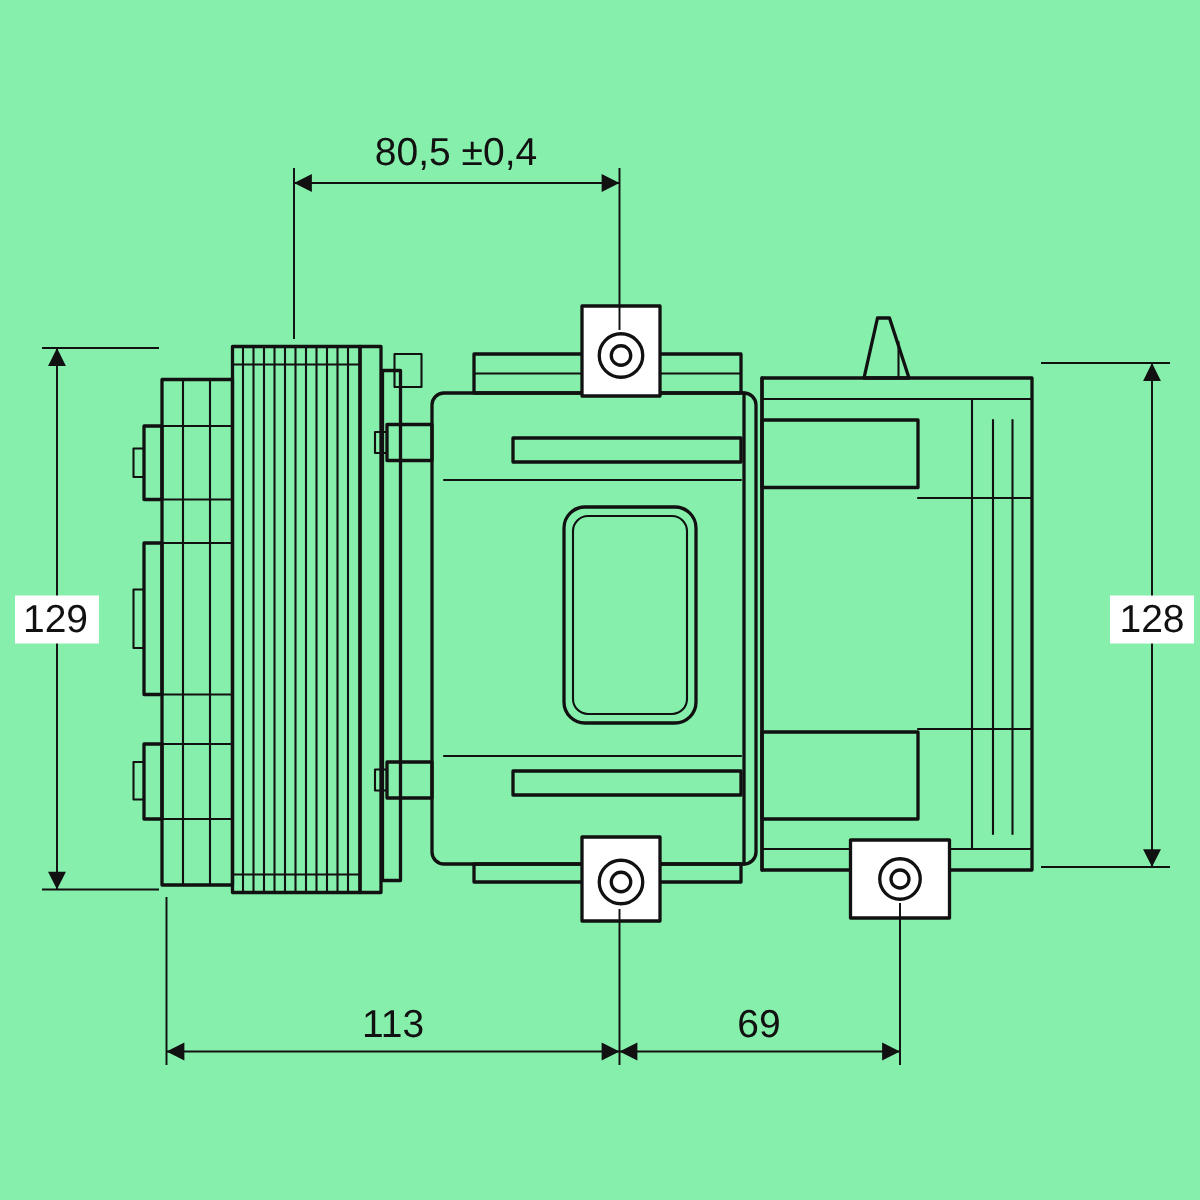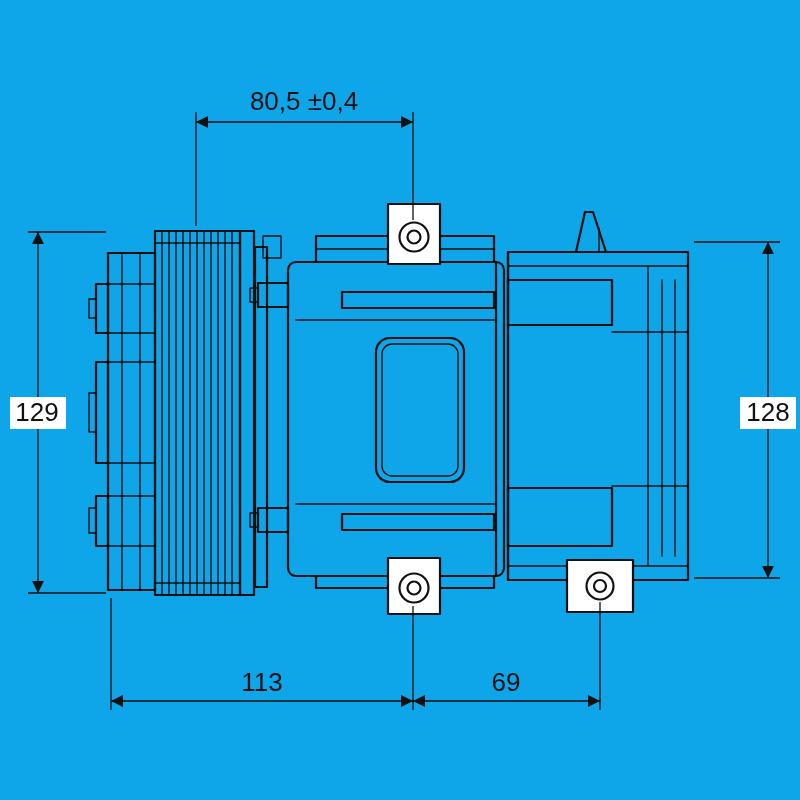--- a/index.html
+++ b/index.html
@@ -7,21 +7,21 @@
     padding: 0;
     background: #ffffff;
     width: 800px;
     height: 800px;
     overflow: hidden;
     font-family: "Liberation Sans", sans-serif;
   }
   .canvas {
     width: 800px;
     height: 800px;
-    background: #0ea5e9;
+    background: #86efac;
   }
   svg { display: block; }
   .part {
     stroke: #111111;
     stroke-width: 2.2;
     fill: none;
     stroke-linejoin: round;
     stroke-linecap: round;
   }
   .thin { stroke-width: 1.4; }

